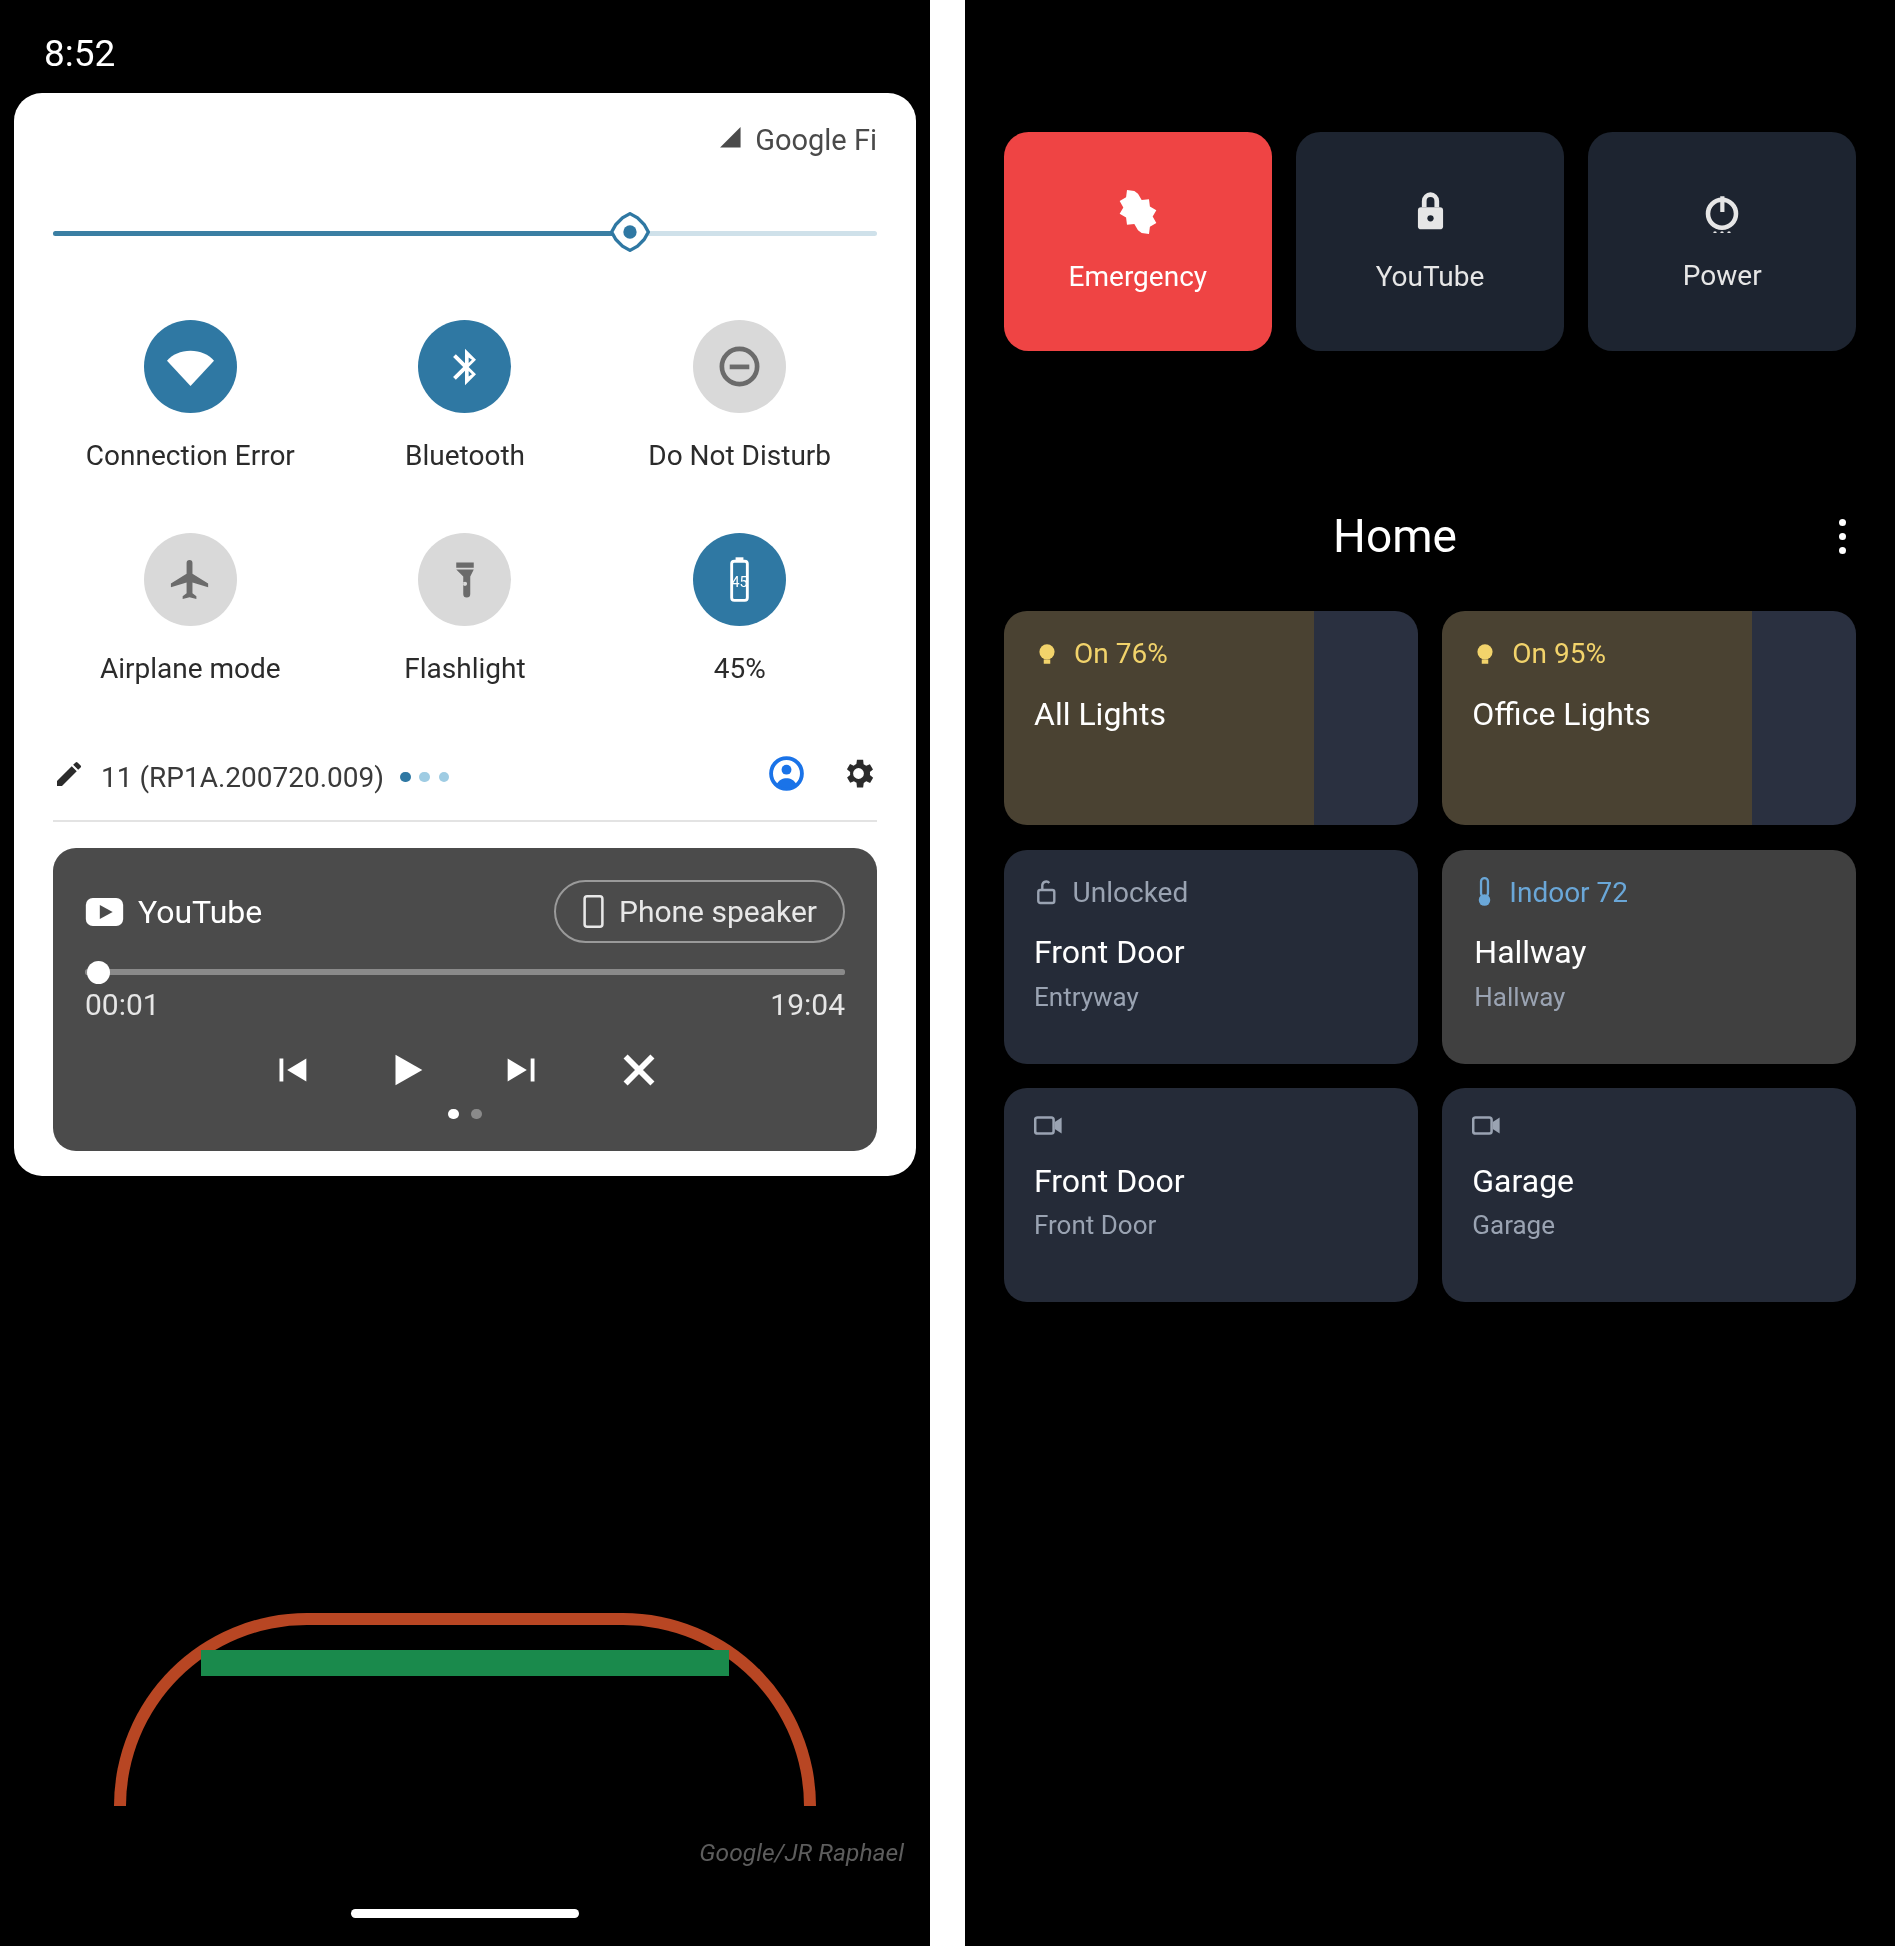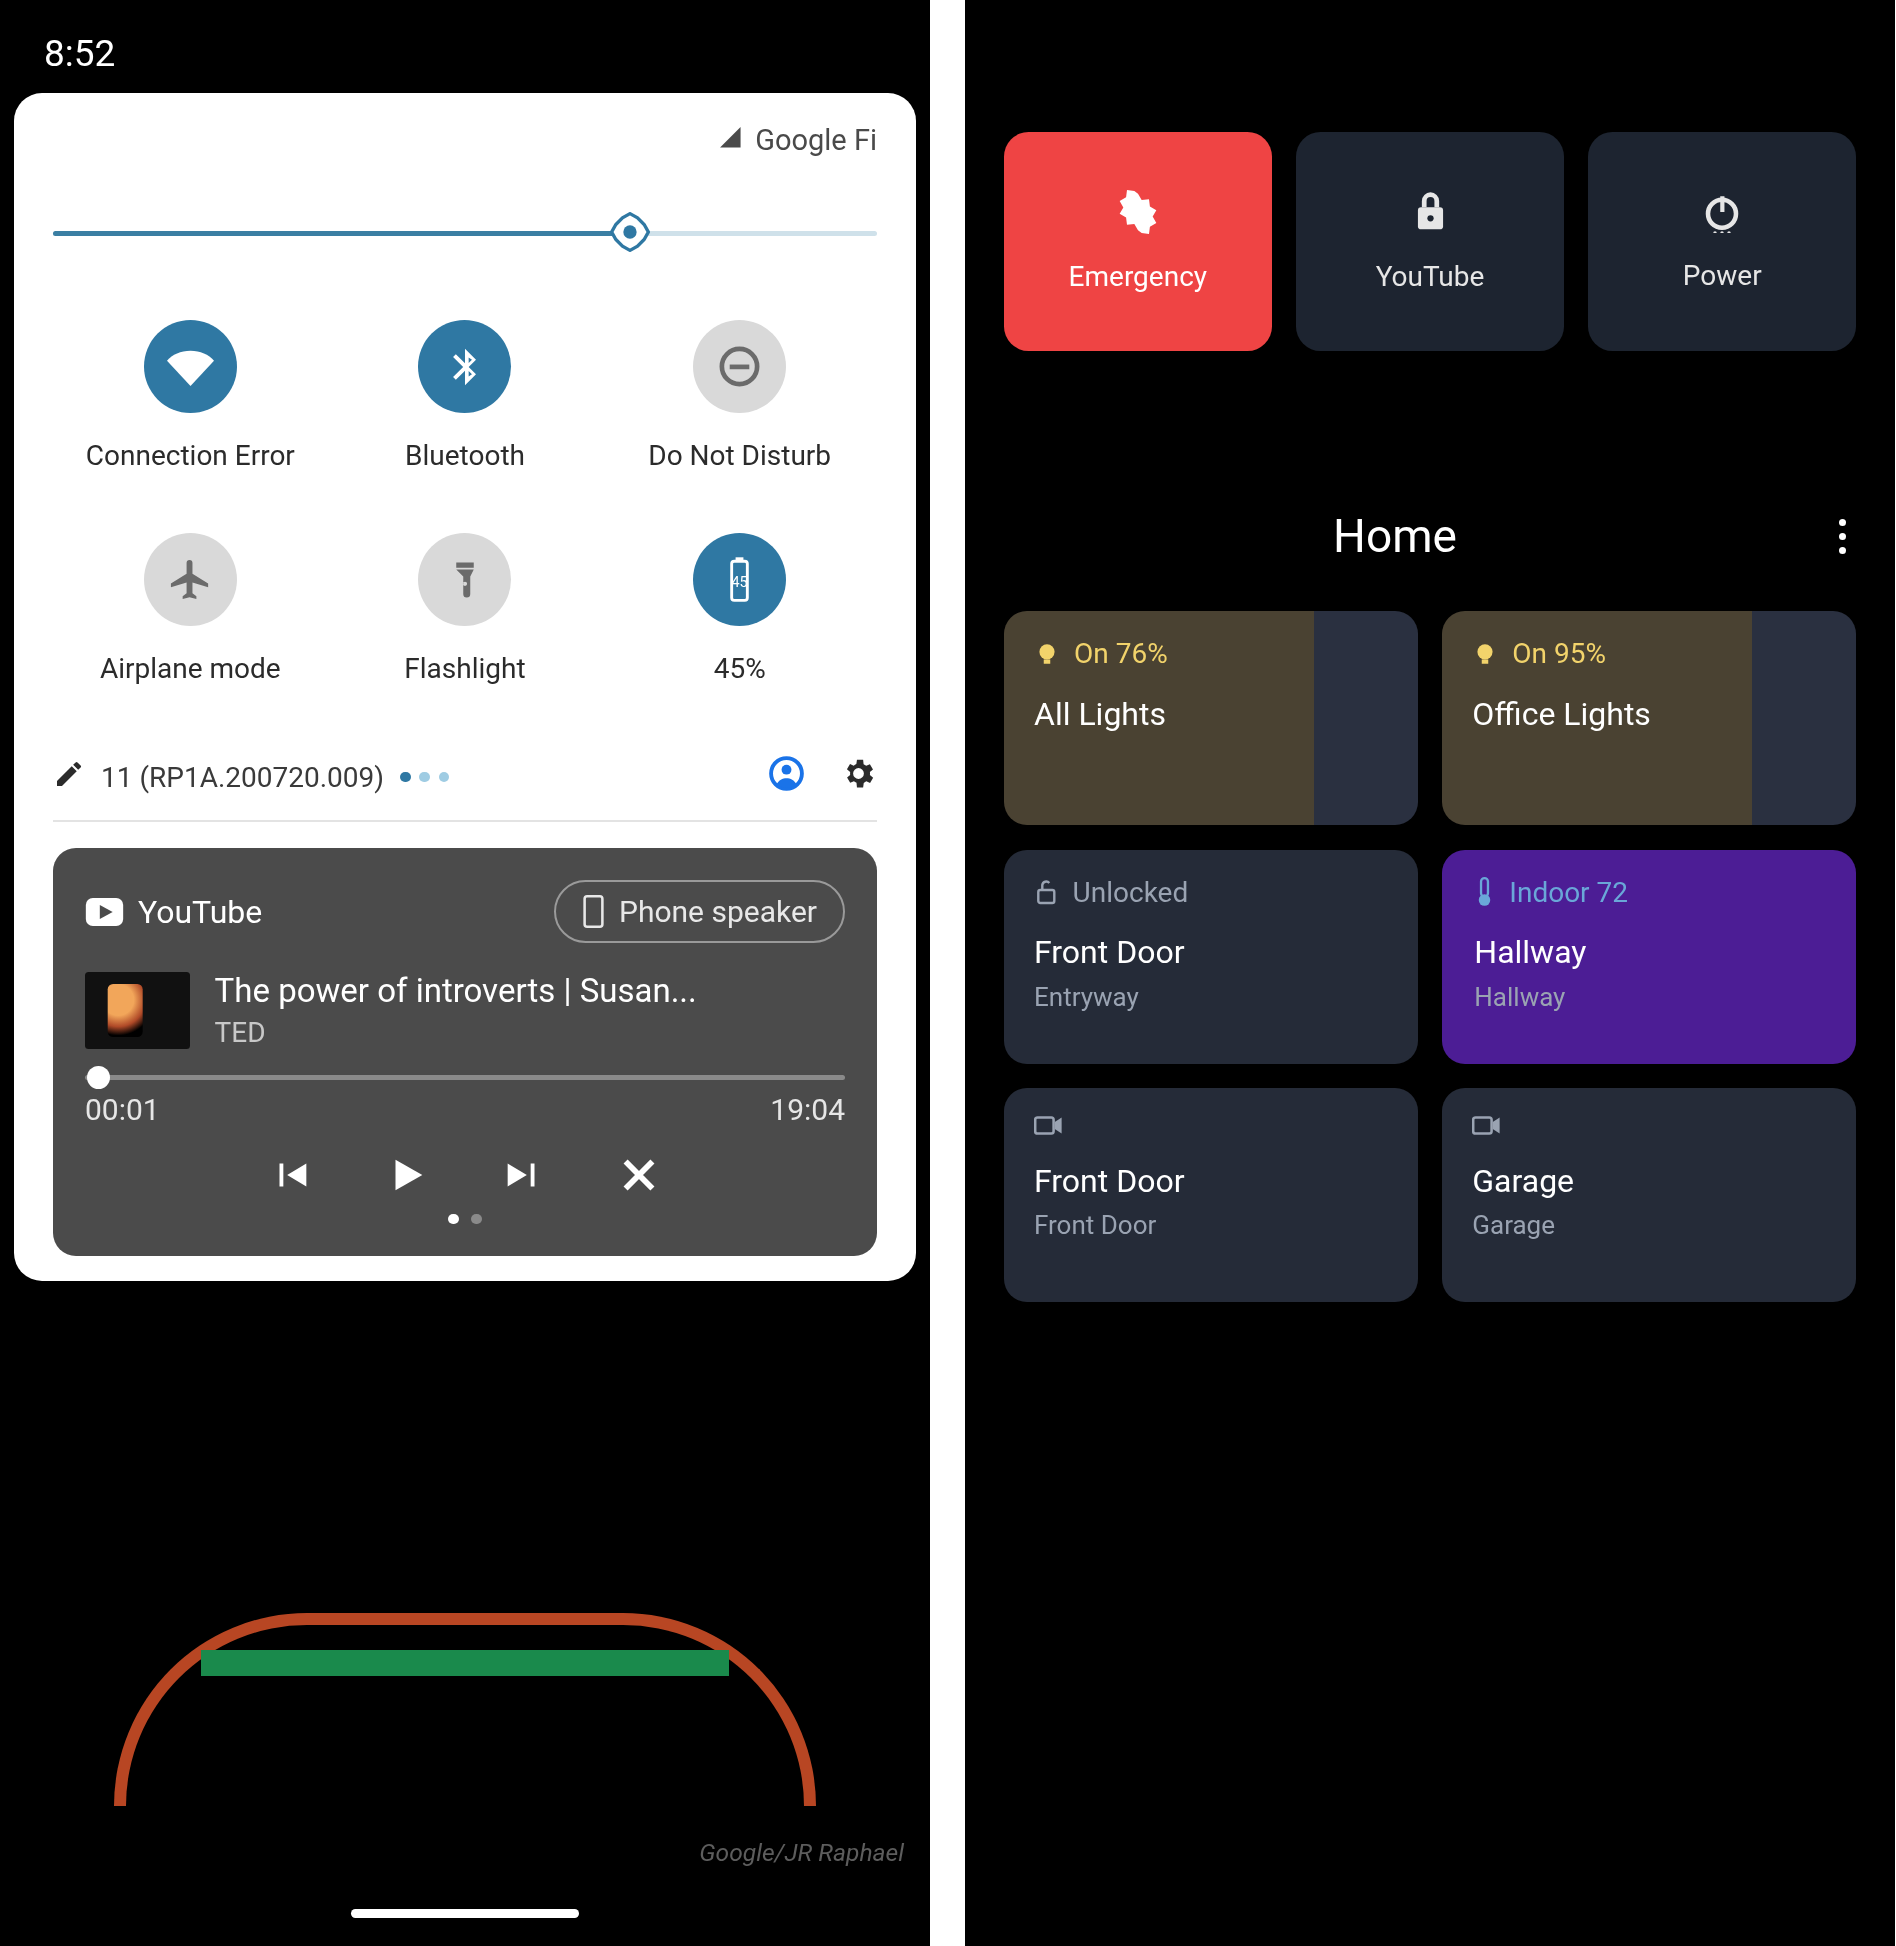--- a/index.html
+++ b/index.html
@@ -58,21 +58,21 @@
   .power-btn { flex: 1; height: 219px; background: #1d2430; border-radius: 24.6px; display: flex; flex-direction: column; align-items: center; justify-content: center; gap: 26px; color: #e6e6e6; font-size: 28px; }
   .power-btn.emergency { background: #ef4444; color: #fff; }
   .home-row { position: absolute; top: 509px; left: 0; right: 35px; display: flex; align-items: center; }
   .home-title { flex: 1; text-align: center; color: #fff; font-size: 46px; font-weight: 400; }
   .more-dots { width: 35px; display: flex; flex-direction: column; gap: 7px; align-items: center; }
   .more-dots span { width: 7px; height: 7px; background: #fff; border-radius: 50%; }
   .device-grid { position: absolute; top: 611px; left: 39px; right: 39px; display: grid; grid-template-columns: 1fr 1fr; gap: 24.6px; }
   .card { height: 214px; border-radius: 23px; padding: 26px 30px; display: flex; flex-direction: column; gap: 7px; color: #e8e8e8; }
   .card.light { background: linear-gradient(90deg, #4a4232 75%, #2a3040 75%); }
   .card.dark { background: #252b38; }
-  .card.therm { background: #4c1d95; padding-left: 32px; }
+  .card.therm { background: #404040; padding-left: 32px; }
   .card-row1 { display: flex; align-items: center; gap: 14px; font-size: 28px; }
   .card-row1.yellow { color: #f2d36b; }
   .card-row1.grey { color: #9aa3b2; }
   .card-row1.blue { color: #6aa7d8; }
   .card-name { font-size: 32px; color: #fff; margin-top: 17.6px; }
   .card-sub { font-size: 26px; color: #9aa3b2; margin-top: 3.5px; }
 </style>
 </head>
 <body>
 
@@ -194,29 +194,20 @@
               </svg>
             <span>YouTube</span>
           </span>
           <div class="speaker-chip" data-name="output-chip">
             <svg width="23" height="33" viewBox="0 0 16 26" data-name="phone-icon">
                 <rect x="1" y="1" width="14" height="24" rx="2" fill="none" stroke="#e8e8e8" stroke-width="2"></rect>
               </svg>
             <span>Phone speaker</span>
           </div>
         </div>
-        <div class="media-body">
-          <div class="thumb" data-name="media-thumbnail">
-              <div class="thumb-inner"></div>
-            </div>
-          <div>
-            <div class="media-title" data-name="media-title">The power of introverts | Susan...</div>
-            <div class="media-sub" data-name="media-subtitle">TED</div>
-          </div>
-        </div>
         <div class="progress" data-name="media-seekbar">
             <div class="progress-dot"></div>
           </div>
         <div class="times">
           <span data-name="elapsed-time">00:01</span>
           <span data-name="total-time">19:04</span>
         </div>
         <div class="controls">
           <span data-name="prev-button">
               <svg viewBox="0 0 24 24">

